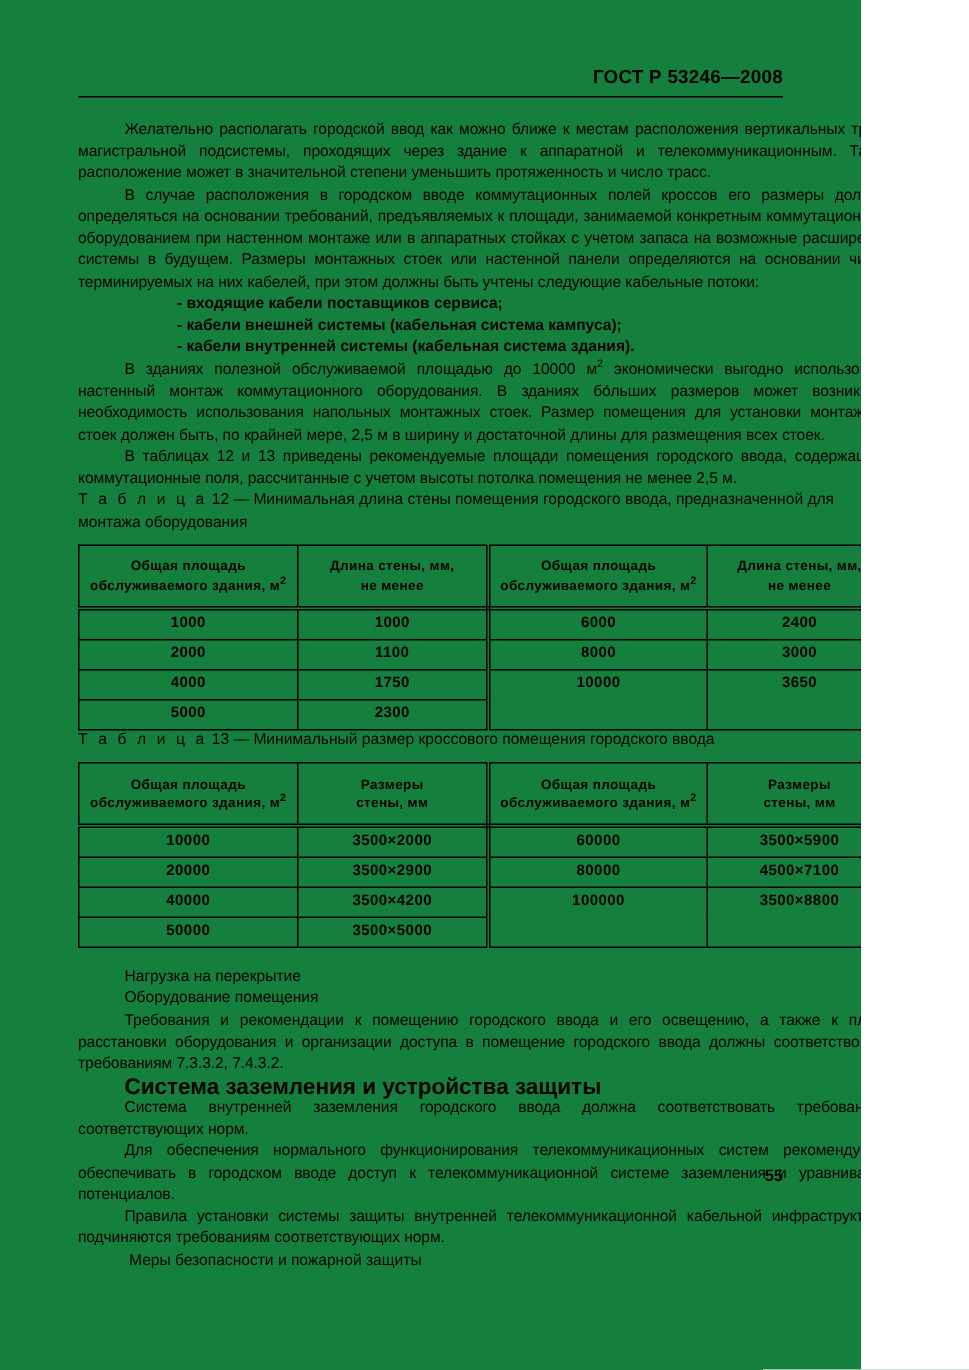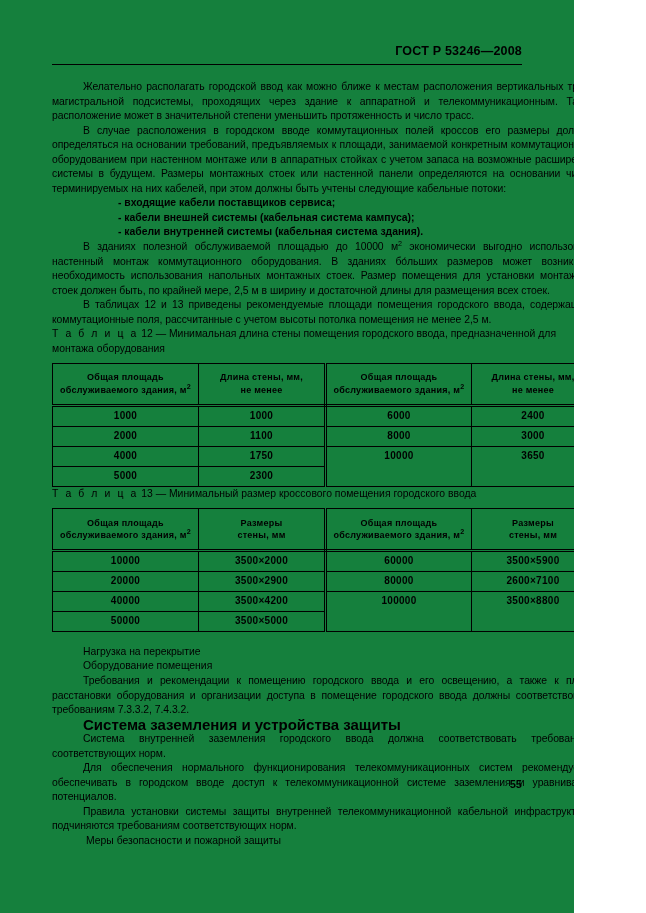--- a/index.html
+++ b/index.html
@@ -264,21 +264,21 @@
           <tr>
             <td>10000</td>
             <td class="div-left">3500×2000</td>
             <td>60000</td>
             <td>3500×5900</td>
           </tr>
           <tr>
             <td>20000</td>
             <td class="div-left">3500×2900</td>
             <td>80000</td>
-            <td>2600×7100</td>
+            <td>4500×7100</td>
           </tr>
           <tr>
             <td>40000</td>
             <td class="div-left">3500×4200</td>
             <td class="blank">100000</td>
             <td class="blank">3500×8800</td>
           </tr>
           <tr class="lastrow">
             <td>50000</td>
             <td class="div-left">3500×5000</td>

